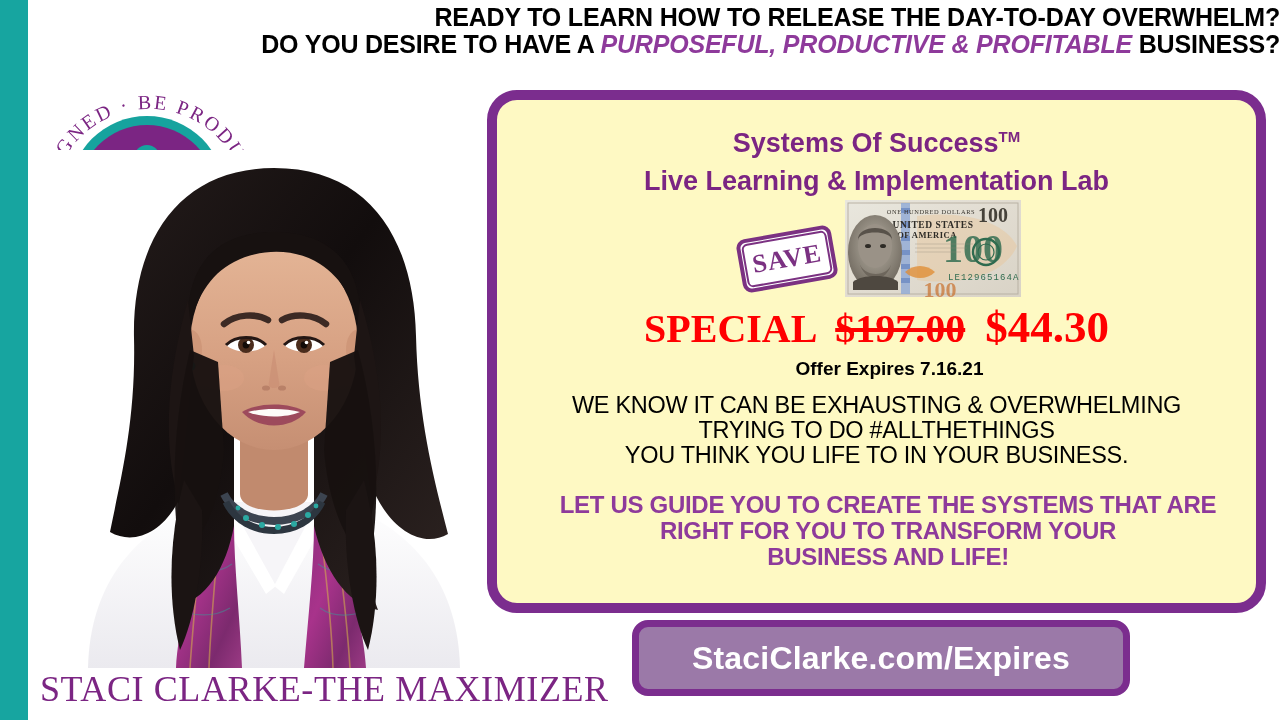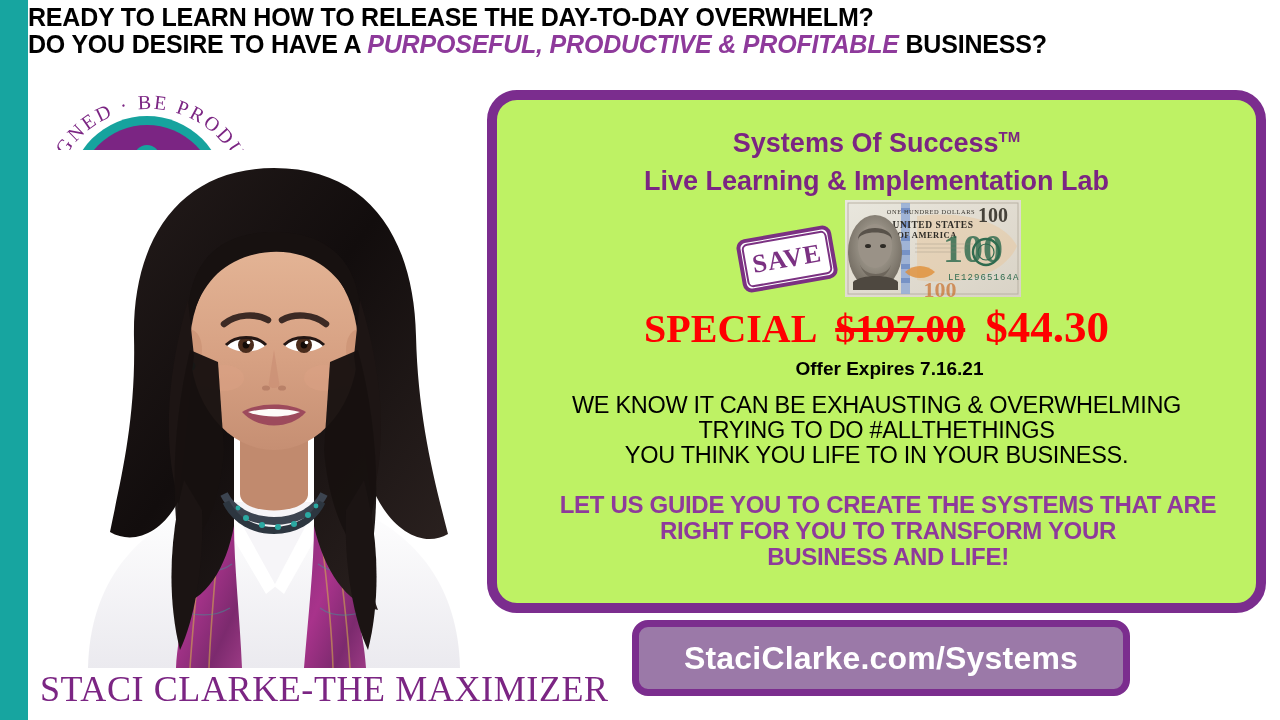--- a/index.html
+++ b/index.html
@@ -29,21 +29,21 @@
     width: 28px;
     height: 720px;
     background: #17a5a0;
   }
 
   
   .headline {
     position: absolute;
     left: 28px; top: 4px;
     width: 1252px;
-    text-align: left;
+    text-align: right;
     font-family: "Liberation Sans", sans-serif;
     font-weight: bold;
     font-size: 25px;
     line-height: 27px;
     letter-spacing: -0.2px;
     color: #000000;
     white-space: nowrap;
   }
   .headline .ln { display: block; }
   .headline .hl-accent {
@@ -83,21 +83,21 @@
   }
 
   
   .card {
     position: absolute;
     left: 487px; top: 90px;
     width: 779px; height: 523px;
     box-sizing: border-box;
     border: 10px solid #7b2d8e;
     border-radius: 30px;
-    background: #bef264;
+    background: #fef9c3;
   }
   .card-title {
     position: absolute;
     left: 0; top: 18px;
     width: 759px;
     text-align: center;
     color: #7b2583;
     font-family: "Liberation Sans", sans-serif;
     font-weight: bold;
     font-size: 27px;
@@ -494,16 +494,16 @@
     </div>
 
     <div class="body-purple">
       <span class="ln">LET US GUIDE YOU TO CREATE THE SYSTEMS THAT ARE</span>
       <span class="ln">RIGHT FOR YOU TO TRANSFORM YOUR</span>
       <span class="ln">BUSINESS AND LIFE!</span>
     </div>
   </div>
 
   <div class="cta">
-    <span class="cta-label">StaciClarke.com/Systems</span>
+    <span class="cta-label">StaciClarke.com/Expires</span>
   </div>
 
 </div>
 
 </body></html>

